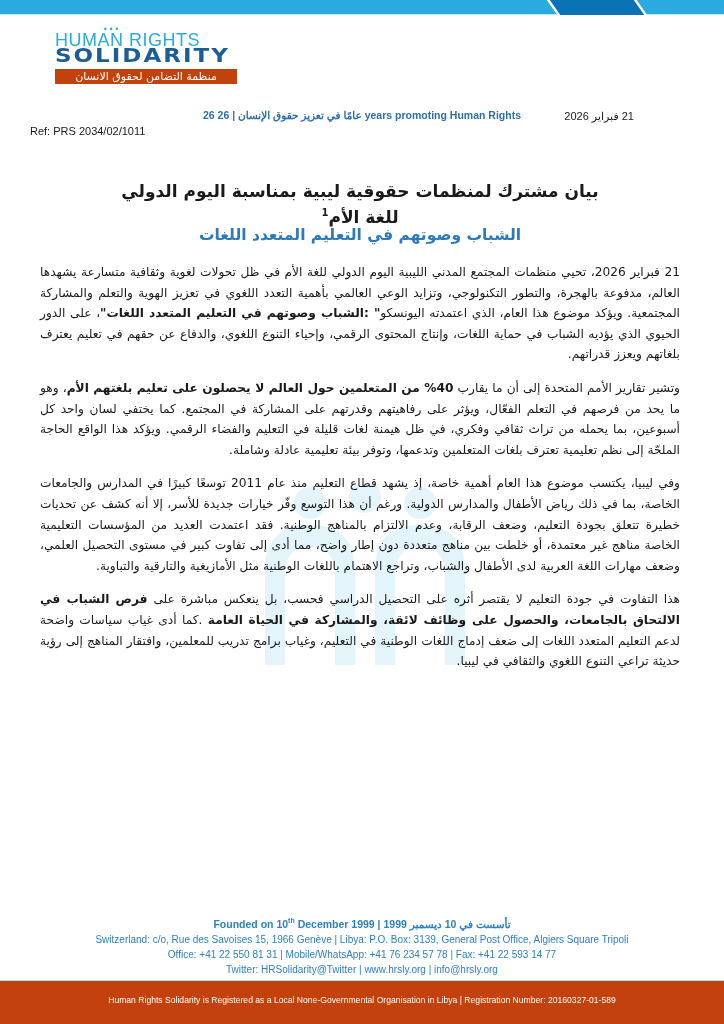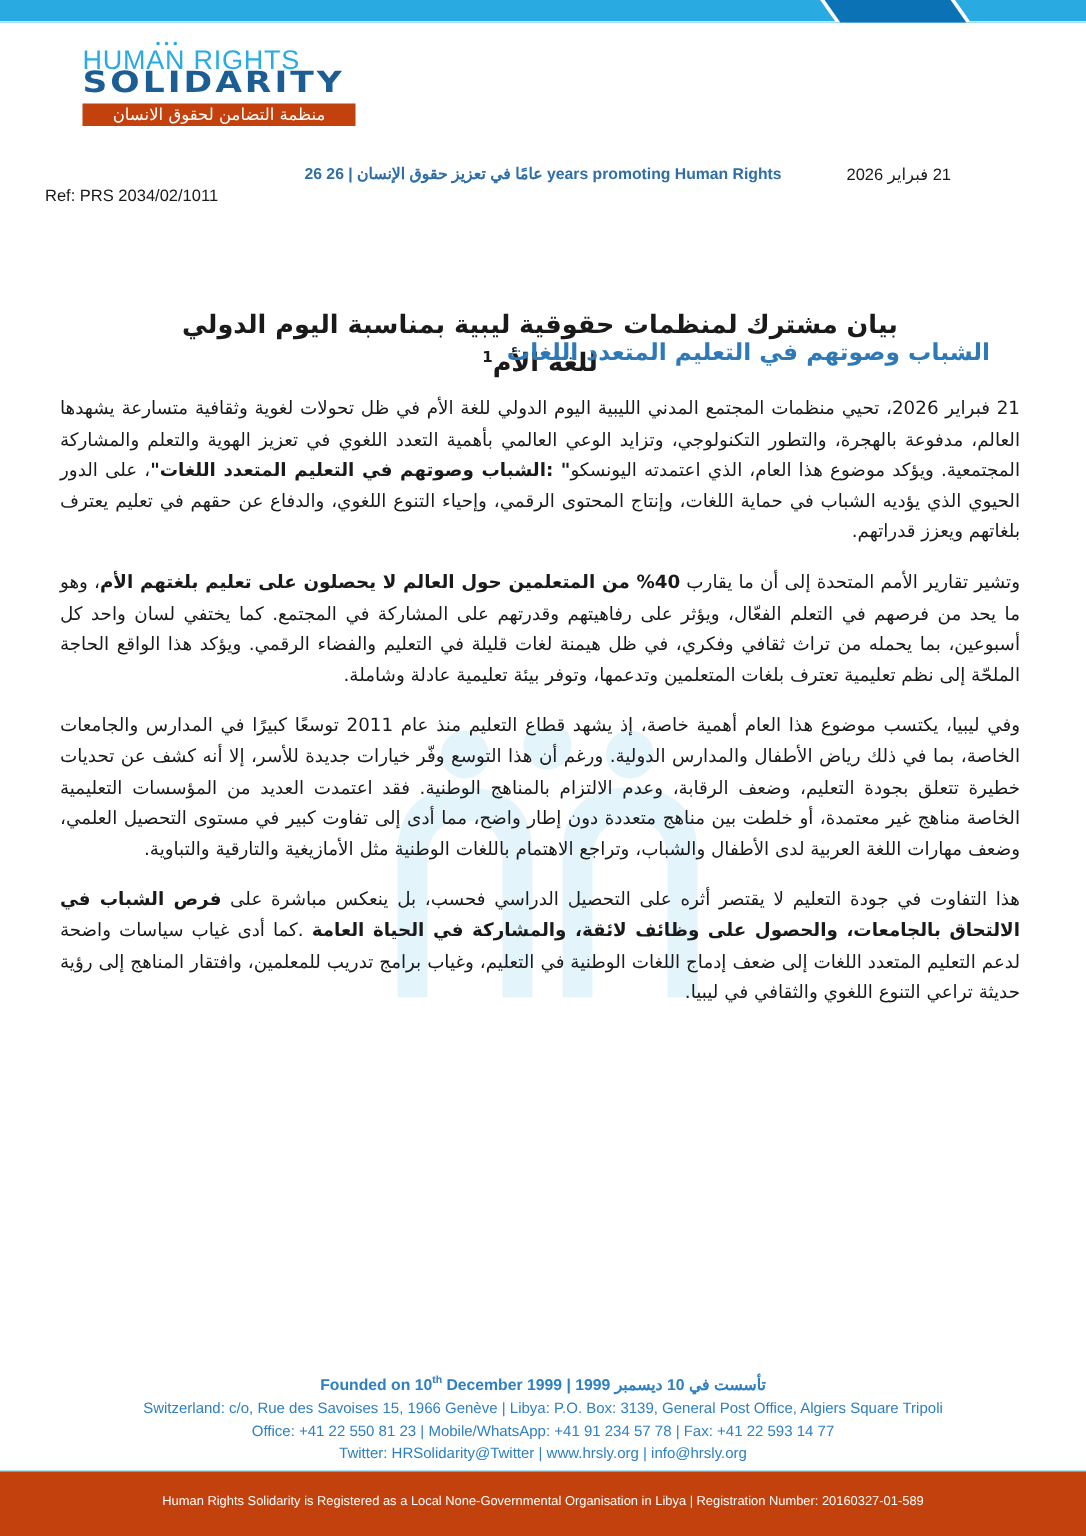--- a/index.html
+++ b/index.html
@@ -18,23 +18,23 @@
     color: #1c5e93; font-weight: bold; line-height: 24px; white-space: nowrap; transform: scaleY(0.85); transform-origin: left top; }
   .logo .line3 { position: absolute; left: 0; top: 43px; width: 182px; height: 15px; background: #c2410c; color: #fff;
     font-size: 11px; line-height: 15px; text-align: center; direction: rtl; letter-spacing: 0.5px; }
 
   .tagline { position: absolute; top: 109px; left: 0; width: 724px; text-align: center; font-family: "Liberation Sans", sans-serif;
     font-size: 10.5px; font-weight: bold; color: #2e6fa8; }
   .ref { position: absolute; top: 125px; left: 30px; font-family: "Liberation Sans", sans-serif; font-size: 11px; color: #1a1a1a; }
   .date { position: absolute; top: 110px; right: 90px; font-family: "Liberation Sans", sans-serif; font-size: 11px; color: #1a1a1a; direction: rtl; }
 
   .title { position: absolute; top: 180px; left: 60px; width: 600px; text-align: center; direction: rtl;
-    font-family: "DejaVu Sans", sans-serif; font-weight: bold; font-size: 17px; line-height: 22px; color: #1a1a1a; margin-top: 26px; }
+    font-family: "DejaVu Sans", sans-serif; font-weight: bold; font-size: 17px; line-height: 22px; color: #1a1a1a; }
   .title sup { font-size: 10px; }
-  .subtitle { position: absolute; top: 226px; left: 60px; width: 600px; text-align: right; direction: rtl;
+  .subtitle { position: absolute; top: 226px; left: 60px; width: 600px; text-align: center; direction: rtl;
     font-family: "DejaVu Sans", sans-serif; font-weight: bold; font-size: 15.5px; color: #2e7ab8; }
 
   .watermark { position: absolute; left: 255px; top: 485px; width: 220px; height: 180px; opacity: 0.12; pointer-events: none; }
 
   .body { position: absolute; left: 40px; top: 262px; width: 640px; direction: rtl; text-align: justify;
     font-family: "DejaVu Sans", sans-serif; font-size: 12.2px; line-height: 20.6px; color: #1a1a1a; }
   .body p { margin-bottom: 13px; text-align-last: right; }
   .body b { font-weight: bold; }
   .body p.strong { font-weight: bold; font-size: 12.6px; line-height: 20.5px; }
 
@@ -82,19 +82,19 @@
 <div class="body">
   <p><span>21 فبراير 2026، تحيي منظمات المجتمع المدني الليبية اليوم الدولي للغة الأم في ظل تحولات لغوية وثقافية متسارعة يشهدها العالم، مدفوعة بالهجرة، والتطور التكنولوجي، وتزايد الوعي العالمي بأهمية التعدد اللغوي في تعزيز الهوية والتعلم والمشاركة المجتمعية. ويؤكد موضوع هذا العام، الذي اعتمدته اليونسكو</span><b>" :الشباب وصوتهم في التعليم المتعدد اللغات"</b><span>، على الدور الحيوي الذي يؤديه الشباب في حماية اللغات، وإنتاج المحتوى الرقمي، وإحياء التنوع اللغوي، والدفاع عن حقهم في تعليم يعترف بلغاتهم ويعزز قدراتهم.</span></p>
   <p><span>وتشير تقارير الأمم المتحدة إلى أن ما يقارب </span><b>40% من المتعلمين حول العالم لا يحصلون على تعليم بلغتهم الأم</b><span>، وهو ما يحد من فرصهم في التعلم الفعّال، ويؤثر على رفاهيتهم وقدرتهم على المشاركة في المجتمع. كما يختفي لسان واحد كل أسبوعين، بما يحمله من تراث ثقافي وفكري، في ظل هيمنة لغات قليلة في التعليم والفضاء الرقمي. ويؤكد هذا الواقع الحاجة الملحّة إلى نظم تعليمية تعترف بلغات المتعلمين وتدعمها، وتوفر بيئة تعليمية عادلة وشاملة.</span></p>
   <p>وفي ليبيا، يكتسب موضوع هذا العام أهمية خاصة، إذ يشهد قطاع التعليم منذ عام 2011 توسعًا كبيرًا في المدارس والجامعات الخاصة، بما في ذلك رياض الأطفال والمدارس الدولية. ورغم أن هذا التوسع وفّر خيارات جديدة للأسر، إلا أنه كشف عن تحديات خطيرة تتعلق بجودة التعليم، وضعف الرقابة، وعدم الالتزام بالمناهج الوطنية. فقد اعتمدت العديد من المؤسسات التعليمية الخاصة مناهج غير معتمدة، أو خلطت بين مناهج متعددة دون إطار واضح، مما أدى إلى تفاوت كبير في مستوى التحصيل العلمي، وضعف مهارات اللغة العربية لدى الأطفال والشباب، وتراجع الاهتمام باللغات الوطنية مثل الأمازيغية والتارقية والتباوية.</p>
   <p><span>هذا التفاوت في جودة التعليم لا يقتصر أثره على التحصيل الدراسي فحسب، بل ينعكس مباشرة على </span><b>فرص الشباب في الالتحاق بالجامعات، والحصول على وظائف لائقة، والمشاركة في الحياة العامة</b><span> .كما أدى غياب سياسات واضحة لدعم التعليم المتعدد اللغات إلى ضعف إدماج اللغات الوطنية في التعليم، وغياب برامج تدريب للمعلمين، وافتقار المناهج إلى رؤية حديثة تراعي التنوع اللغوي والثقافي في ليبيا.</span></p>
 </div>
 
 <div class="footer">
   <div class="founded"><span>Founded on 10</span><sup>th</sup><span> December 1999 | 1999 تأسست في 10 ديسمبر</span></div>
   <div class="line">Switzerland: c/o, Rue des Savoises 15, 1966 Genève | Libya: P.O. Box: 3139, General Post Office, Algiers Square Tripoli</div>
-  <div class="line">Office: +41 22 550 81 23 | Mobile/WhatsApp: +41 91 234 57 78 | Fax: +41 22 593 14 77</div>
+  <div class="line">Office: +41 22 550 81 31 | Mobile/WhatsApp: +41 76 234 57 78 | Fax: +41 22 593 14 77</div>
   <div class="line">Twitter: HRSolidarity@Twitter | www.hrsly.org | info@hrsly.org</div>
 </div>
 
 <div class="bottom-bar">
   <div class="text">Human Rights Solidarity is Registered as a Local None-Governmental Organisation in Libya | Registration Number: 20160327-01-589</div>
 </div>
 
 </body></html>

